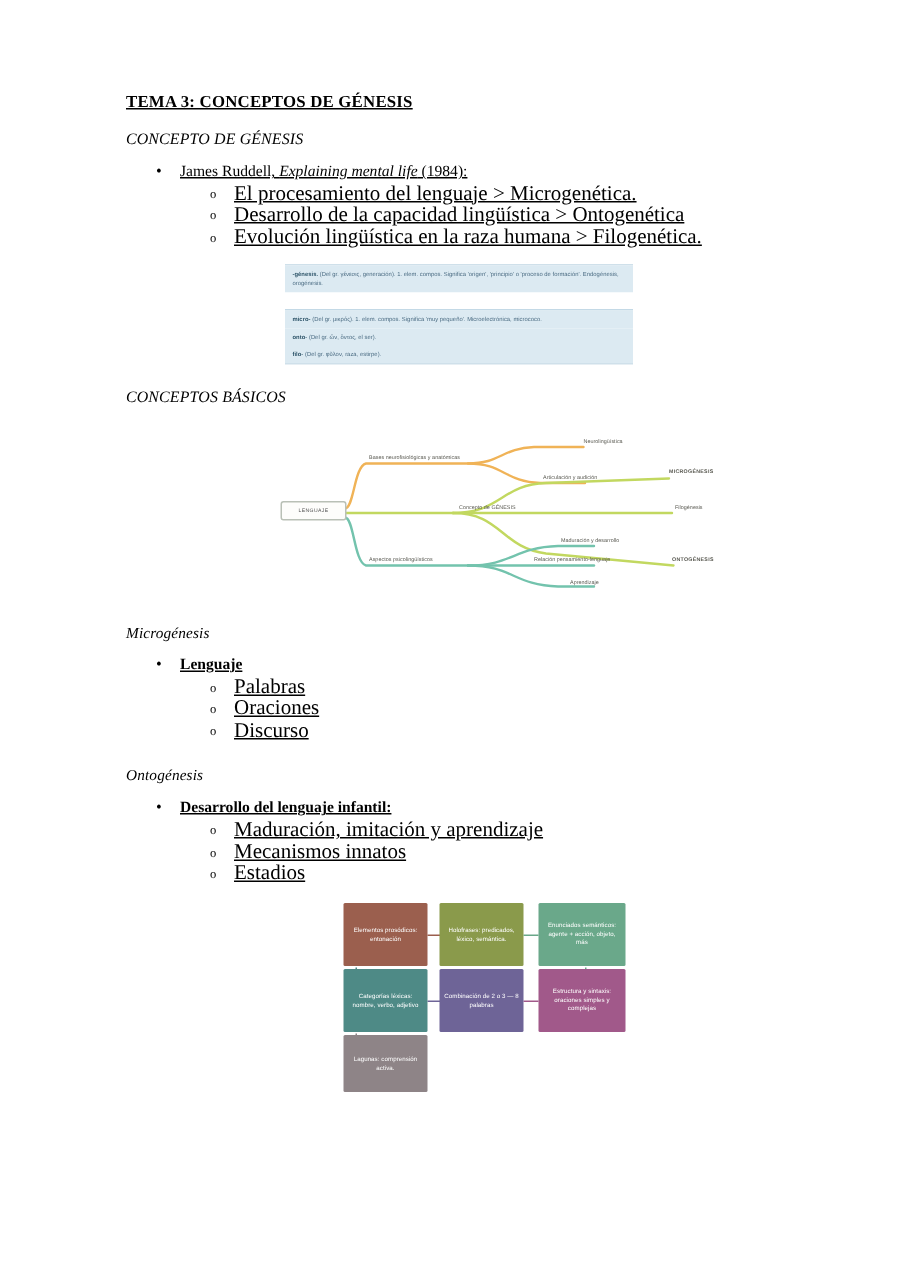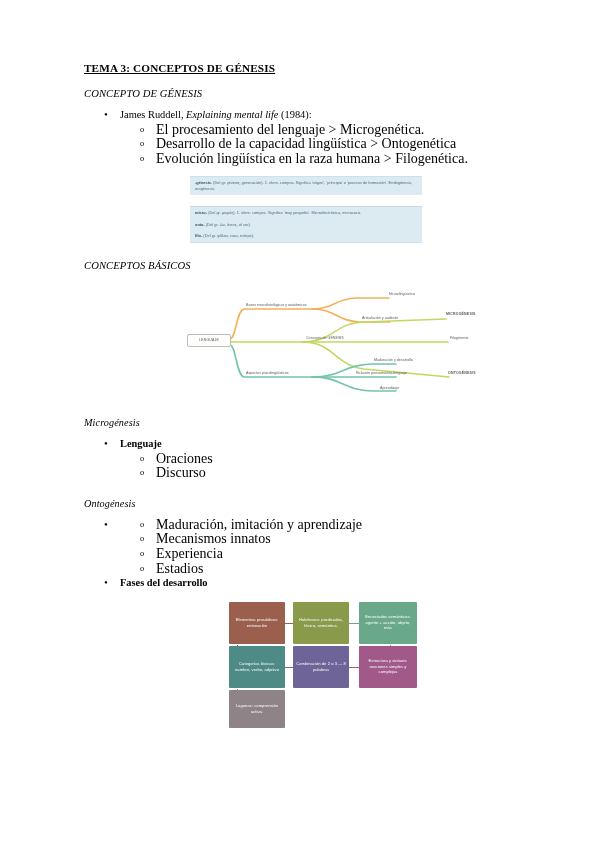--- a/index.html
+++ b/index.html
@@ -29,20 +29,21 @@
     letter-spacing:.1px;
   }
   .sec-head.sub{font-size:10.2px;}
   ul.lvl1{list-style:none;margin:0;padding:0;}
   ul.lvl1>li{
     position:relative;
     padding-left:36px;
     font-size:10.4px;
     line-height:14.6px;
     margin-bottom:0;
+    text-decoration:underline;
   }
   ul.lvl1>li>.btxt{display:block;}
   ul.lvl1>li::before{
     content:"\2022";
     position:absolute;left:20px;top:-1px;
     font-size:11px;
   }
   ul.lvl2{list-style:none;margin:0;padding:0;}
   ul.lvl2>li{
     position:relative;
@@ -210,38 +211,36 @@
     <div class="mm-label" style="left:172px;top:84px;">Relación pensamiento-lenguaje</div>
     <div class="mm-label cap" style="left:264px;top:84px;">ONTOGÉNESIS</div>
     <div class="mm-label" style="left:196px;top:99px;">Aprendizaje</div>
   </div>
 
   <div class="sec-head sub" style="margin-top:18px">Microgénesis</div>
   <ul class="lvl1">
     <li>
       <span class="btxt bold">Lenguaje</span>
       <ul class="lvl2">
+        <li>Palabras</li>
         <li>Oraciones</li>
         <li>Discurso</li>
       </ul>
     </li>
   </ul>
 
   <div class="sec-head sub" style="margin-top:17px">Ontogénesis</div>
   <ul class="lvl1">
     <li>
+      <span class="btxt bold">Desarrollo del lenguaje infantil:</span>
       <ul class="lvl2">
         <li>Maduración, imitación y aprendizaje</li>
         <li>Mecanismos innatos</li>
-        <li>Experiencia</li>
         <li>Estadios</li>
       </ul>
-    </li>
-    <li>
-      <span class="btxt bold">Fases del desarrollo</span>
     </li>
   </ul>
 
   <div class="flow">
 
     <div class="fconn" style="left:58px;top:23px;width:10px;height:1px;background:#9b5f4e;"></div>
     <div class="fconn" style="left:122px;top:23px;width:10px;height:1px;background:#6aa88a;"></div>
 
     <div class="fconn" style="left:163px;top:45px;width:1px;height:22px;background:#6aa88a;"></div>
 

